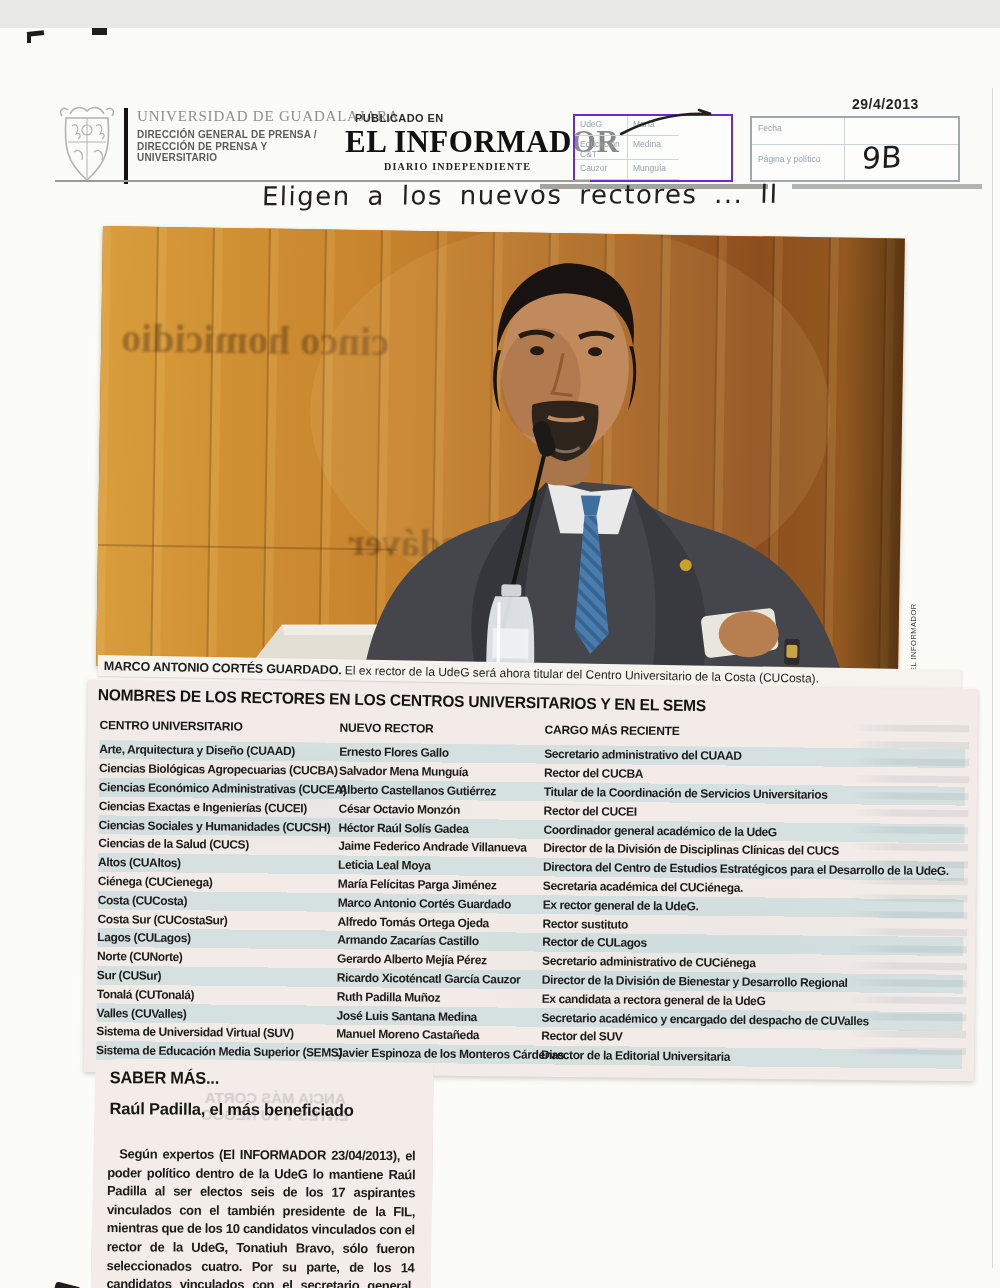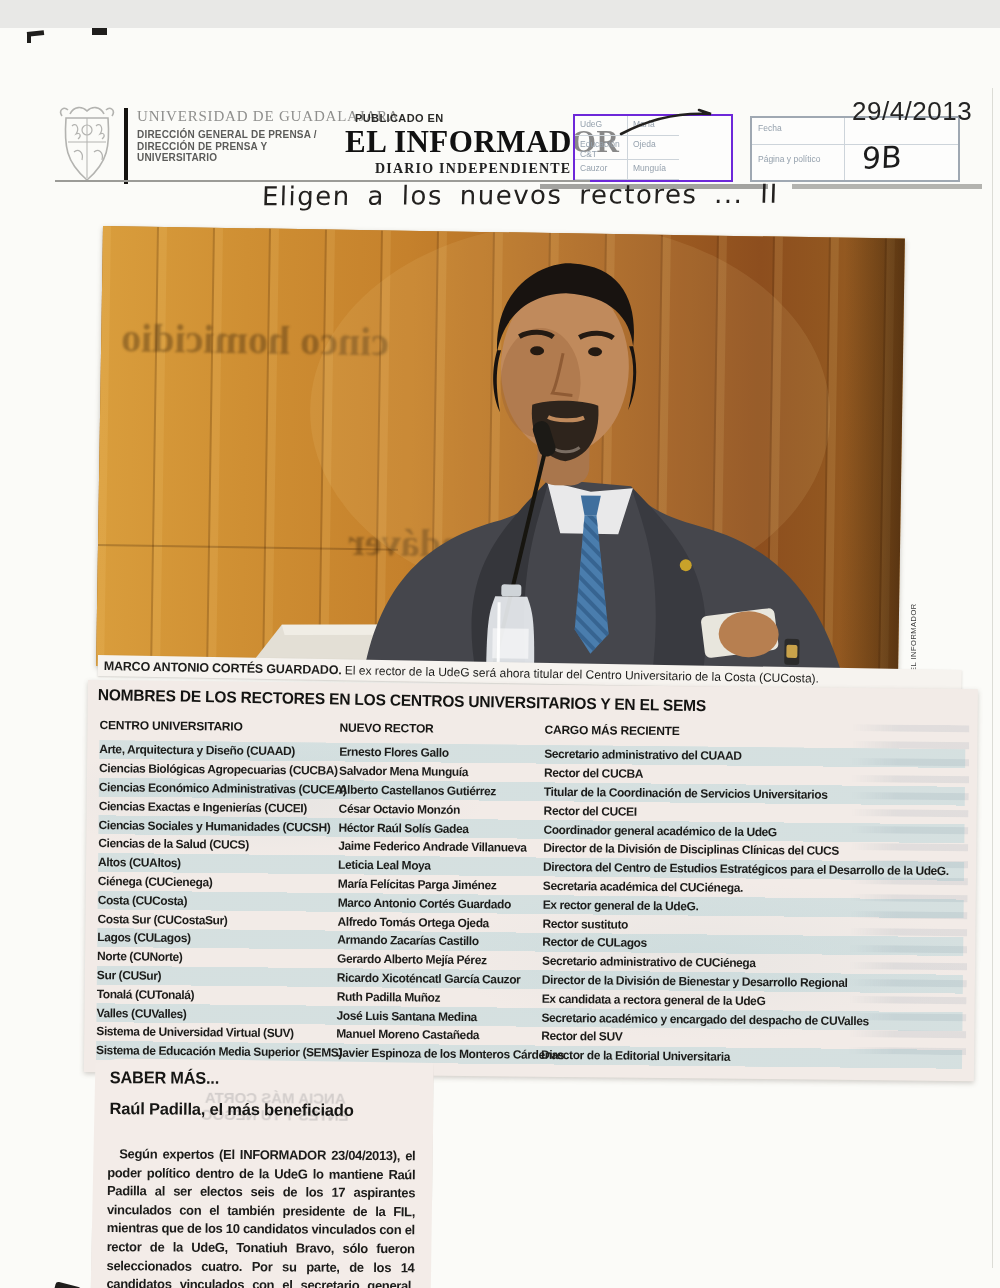--- a/index.html
+++ b/index.html
@@ -14,38 +14,38 @@
   
   .logo{left:56px;top:74px;}
   .vbar{left:124px;top:80px;width:4px;height:76px;background:#14120f;}
   .uni-name{left:137px;top:80px;font-family:"Liberation Serif",serif;font-size:15px;
             color:#8f8f8d;letter-spacing:.8px;white-space:nowrap;}
   .dept{left:137px;top:101px;font-size:10px;font-weight:700;color:#5c5c5a;
         line-height:11.5px;letter-spacing:.2px;}
   .pub-in{left:355px;top:84px;font-size:11px;font-weight:700;color:#2a2a28;letter-spacing:.4px;}
   .masthead{left:345px;top:96px;font-family:"Liberation Serif",serif;font-size:31px;
             font-weight:700;color:#111;letter-spacing:.5px;white-space:nowrap;}
-  .tagline{left:375px;top:133px;font-family:"Liberation Serif",serif;font-size:14px;
+  .tagline{left:384px;top:133px;font-family:"Liberation Serif",serif;font-size:10px;
            font-weight:700;color:#222;letter-spacing:1.2px;}
   .rule-main{left:55px;top:152px;width:535px;height:2px;background:#9b9b97;}
   .rule-seg1{left:540px;top:156px;width:228px;height:5px;background:#a3a3a0;}
   .rule-seg2{left:792px;top:156px;width:190px;height:5px;background:#b3b3af;}
 
   
   .cats-box{left:573px;top:86px;width:156px;height:64px;border:2px solid #6d28d9;
             display:grid;grid-template-columns:1fr 1fr 1fr;grid-auto-flow:column;
             grid-template-rows:1fr 1fr 1fr;background:rgba(255,255,255,.5);}
   .cats-box span{font-size:8.5px;color:#95a1ad;padding:3px 0 0 5px;border-bottom:1px solid #cdd4da;}
   .cats-box .rcol{border-left:1px solid #cdd4da;}
   .fields-box{left:750px;top:88px;width:206px;height:62px;border:2px solid #9fa8b2;
               background:rgba(255,255,255,.5);}
   .fields-box .flabel{position:absolute;font-size:8.5px;color:#95a1ad;}
   .fields-box .hdiv{position:absolute;left:0;top:26px;width:100%;height:1px;background:#cdd4da;}
   .fields-box .vdiv{position:absolute;left:92px;top:0;width:1px;height:100%;background:#cdd4da;}
-  .stamp-date{left:852px;top:68px;font-size:26px;font-weight:400;color:#242424;letter-spacing:.5px;}
+  .stamp-date{left:852px;top:68px;font-size:14px;font-weight:700;color:#242424;letter-spacing:.5px;}
   .hand{font-family:"DejaVu Sans",sans-serif;}
   .page-sec-val{left:862px;top:112px;font-size:30px;color:#1c1c1c;transform:skewX(-4deg) rotate(-2deg);}
 
   
   .hand-title{left:262px;top:152px;font-size:26px;color:#23211f;letter-spacing:1.5px;
               word-spacing:7px;transform:skewX(-2deg) rotate(-.3deg);white-space:nowrap;}
 
   
   .photo{left:103px;top:198px;width:802px;height:440px;transform:rotate(.9deg);
          transform-origin:left top;overflow:hidden;
@@ -142,21 +142,21 @@
     </div>
     <div class="abs pub-in">PUBLICADO EN</div>
     <div class="abs masthead">EL INFORMADOR</div>
     <div class="abs tagline">DIARIO INDEPENDIENTE</div>
 
     <div class="abs cats-box">
       <span>UdeG</span>
       <span>Educación C&amp;T</span>
       <span>Cauzor</span>
       <span class="rcol">María</span>
-      <span class="rcol">Ojeda</span>
+      <span class="rcol">Medina</span>
       <span class="rcol">Munguía</span>
     </div>
     <svg class="abs" style="left:615px;top:78px;" width="110" height="32" viewBox="0 0 110 32">
       <path d="M6 28 C34 13 62 6 96 8 L84 4" fill="none" stroke="#22201e" stroke-width="2.6" stroke-linecap="round"></path>
     </svg>
 
     <div class="abs fields-box">
       <span class="flabel" style="left:6px;top:5px;text-align:center;">Fecha</span>
       <span class="flabel" style="left:6px;top:36px;">Página y político</span>
       <div class="hdiv"></div>

